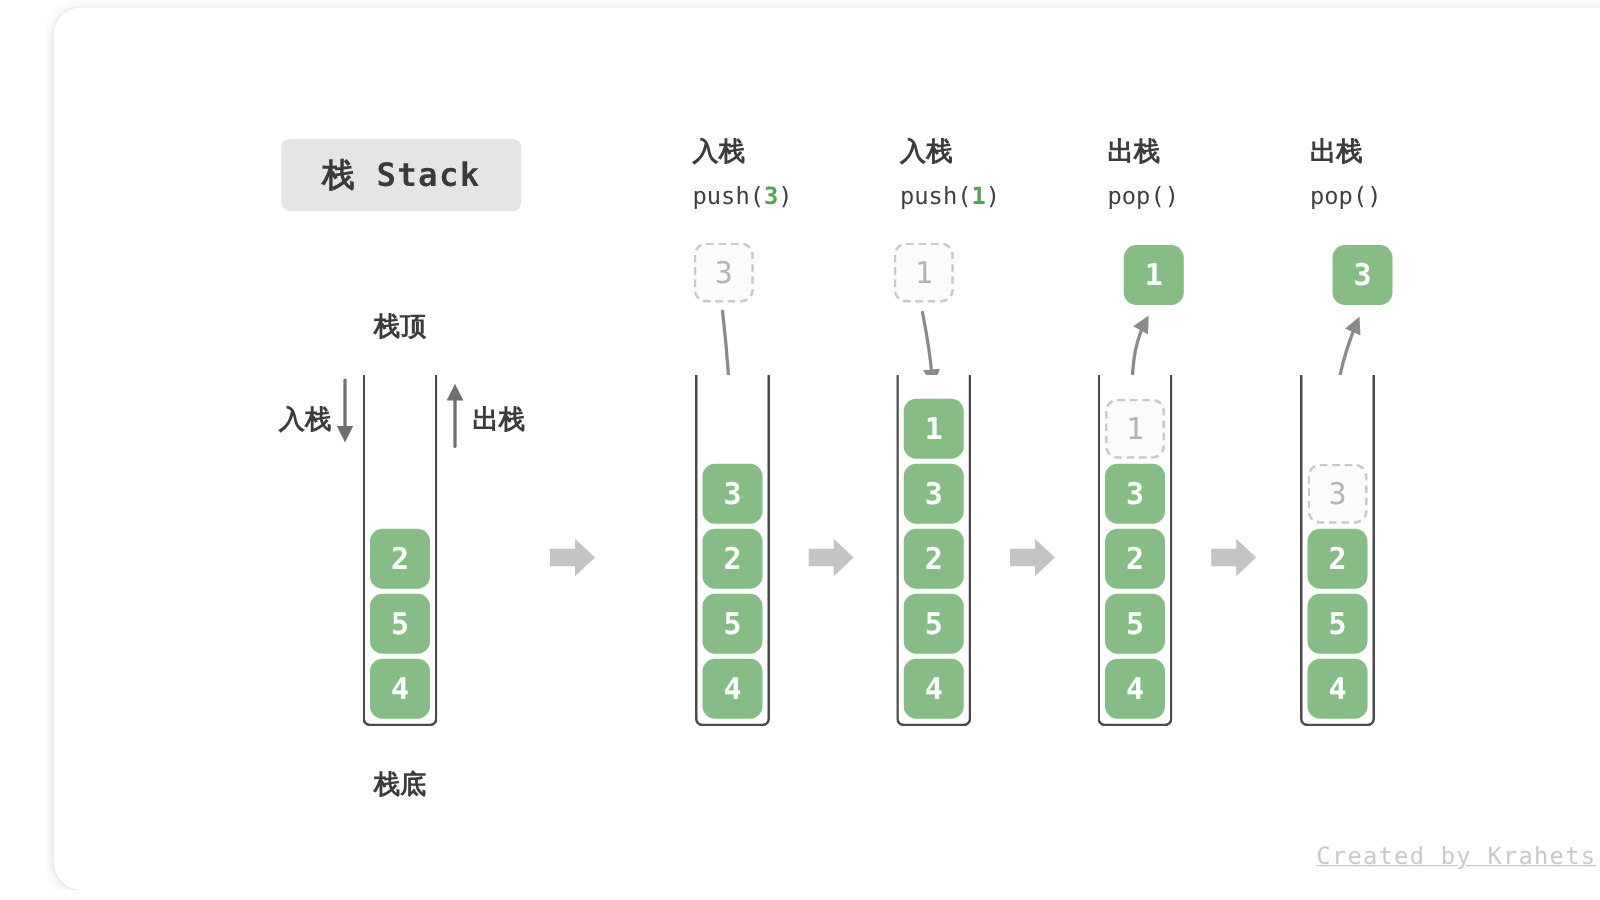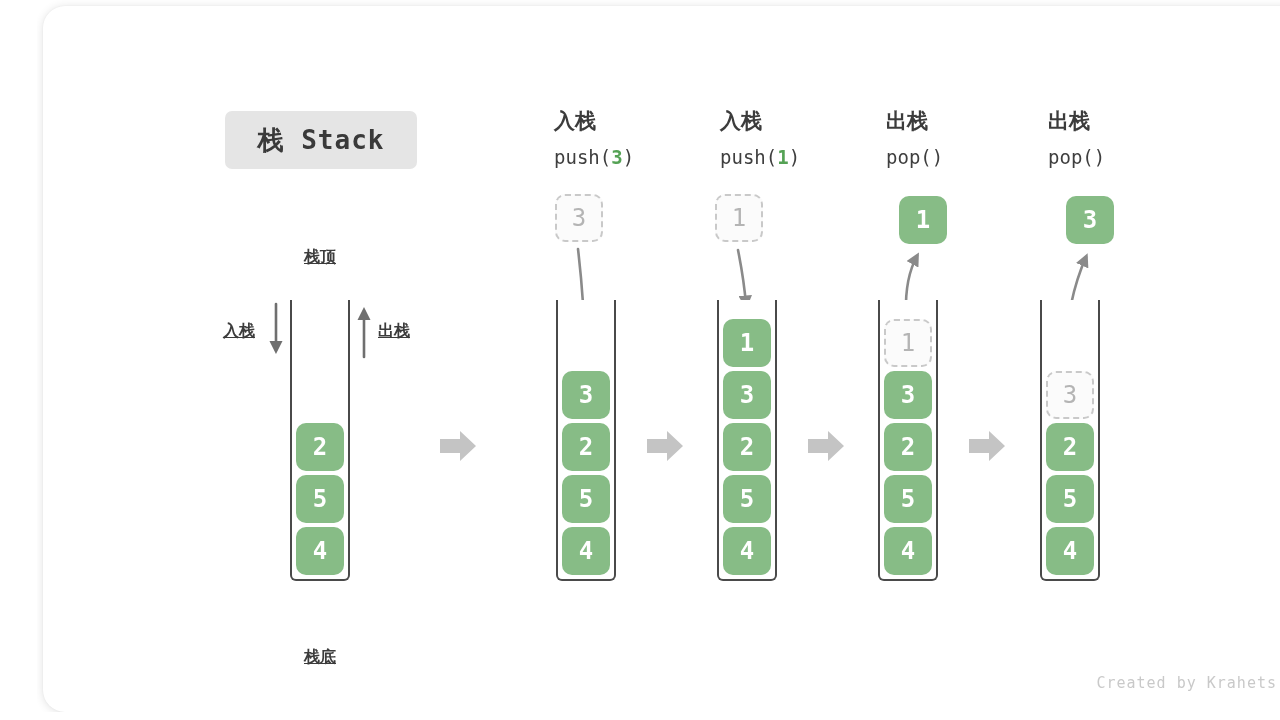--- a/index.html
+++ b/index.html
@@ -15,24 +15,24 @@
   .op{position:absolute;top:106px;}
   .op-name{font-size:21px;font-weight:700;color:#3c3c3c;line-height:30px;margin-bottom:6px;}
   .op-code{font-family:"DejaVu Sans Mono",monospace;font-size:19px;color:#3f3f3f;line-height:30px;}
   .op-code .arg{color:#55a255;font-weight:700;}
   .container{position:absolute;top:300px;width:60px;height:281px;box-sizing:border-box;
         border:2px solid #4a4a4a;border-top:none;border-radius:0 0 6px 6px;background:#ffffff;}
   .cell{position:absolute;width:48px;height:48px;box-sizing:border-box;border-radius:10px;
         background:#87bc86;color:#ffffff;display:flex;align-items:center;justify-content:center;
         font-family:"DejaVu Sans Mono",monospace;font-size:24px;font-weight:700;}
   .cell.ghost{background:#fbfbfb;border:2px dashed #c9c9c9;color:#b4b4b4;font-weight:400;}
-  .lbl{position:absolute;font-size:16px;font-weight:700;color:#3c3c3c;text-decoration:underline;}
+  .lbl{position:absolute;font-size:21px;font-weight:700;color:#3c3c3c;}
   .center60{width:60px;text-align:center;}
   .watermark{position:absolute;right:40px;top:674px;font-family:"DejaVu Sans Mono",monospace;
-        font-size:15px;color:#c9c9c9;letter-spacing:1px;}
+        font-size:19px;color:#c9c9c9;letter-spacing:1px;text-decoration:underline;}
   svg.arrows{position:absolute;left:0;top:0;pointer-events:none;}
 </style>
 </head>
 <body>
 
 <div class="page">
   <div class="card"></div>
 
   <svg class="arrows" width="1280" height="720" viewBox="0 0 1280 720">
     <defs>
@@ -113,16 +113,16 @@
   <div class="cell" style="left:847px;top:527px">4</div>
 
   <div class="cell ghost" style="left:1009px;top:371px">3</div>
   <div class="cell" style="left:1009px;top:423px">2</div>
   <div class="cell" style="left:1009px;top:475px">5</div>
   <div class="cell" style="left:1009px;top:527px">4</div>
 
   <div class="lbl center60" style="left:253px;top:247px">栈顶</div>
   <div class="lbl" style="left:186px;top:321px">入栈</div>
   <div class="lbl" style="left:341px;top:321px">出栈</div>
-  <div class="lbl center60" style="left:253px;top:647px">栈底</div>
+  <div class="lbl center60" style="left:253px;top:613px">栈底</div>
 
   <div class="watermark">Created by Krahets</div>
 </div>
 
 </body></html>

